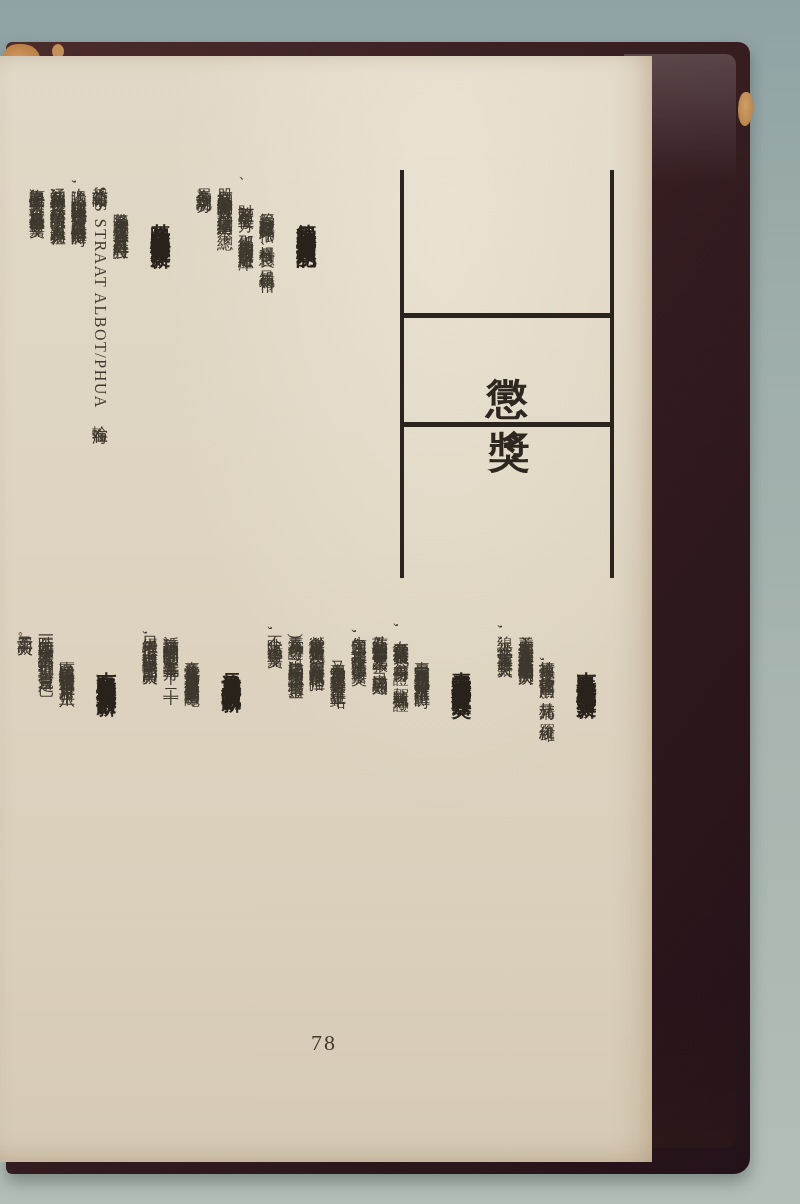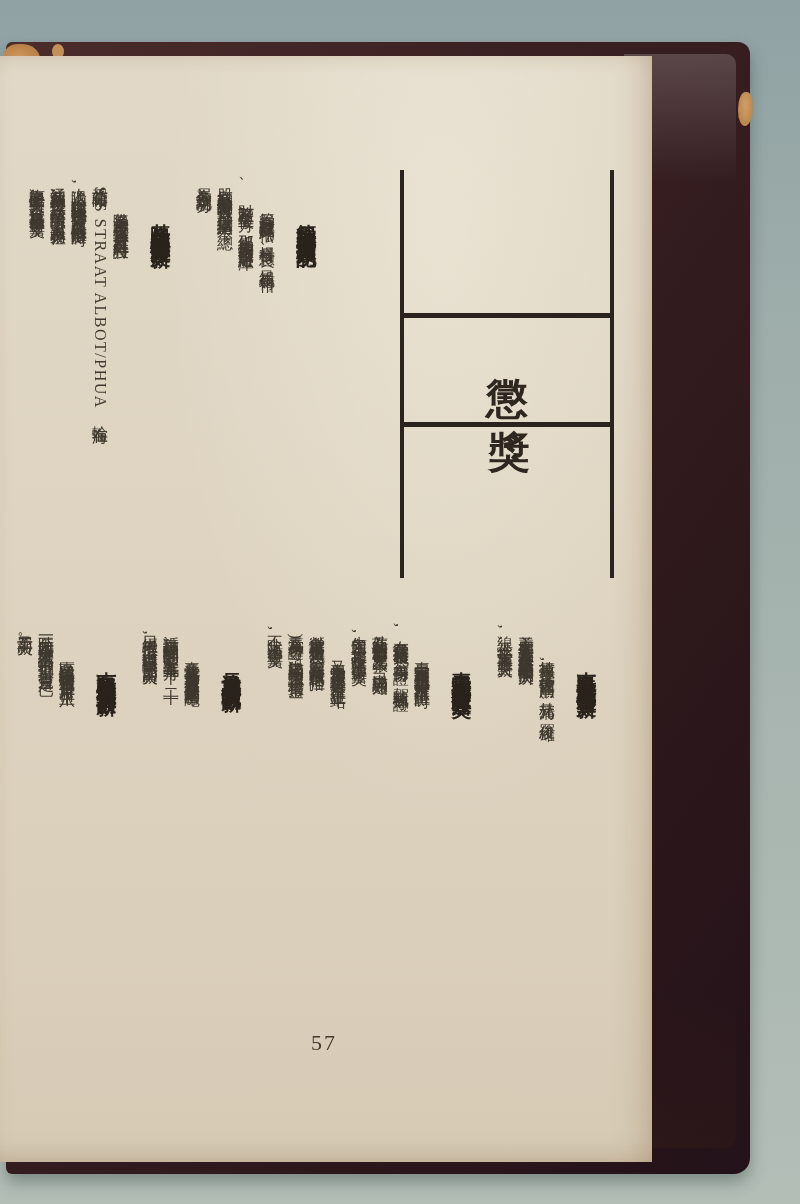--- a/index.html
+++ b/index.html
@@ -139,14 +139,14 @@
     </div>
 
     <div class="article">
       <h2 class="title">南區段張敬禮擅不到班被罰薪</h2>
       <div class="line ind">南區段派駐恒春技術佐張敬禮於十一月十日上午八</div>
       <div class="line">時至十一時四十分未經請假,擅不到班,有違規定,已</div>
       <div class="line">予罰薪二天。</div>
     </div>
   </div>
 
-  <div class="pagenum">57</div>
+  <div class="pagenum">78</div>
 </div>
 
 </body></html>

